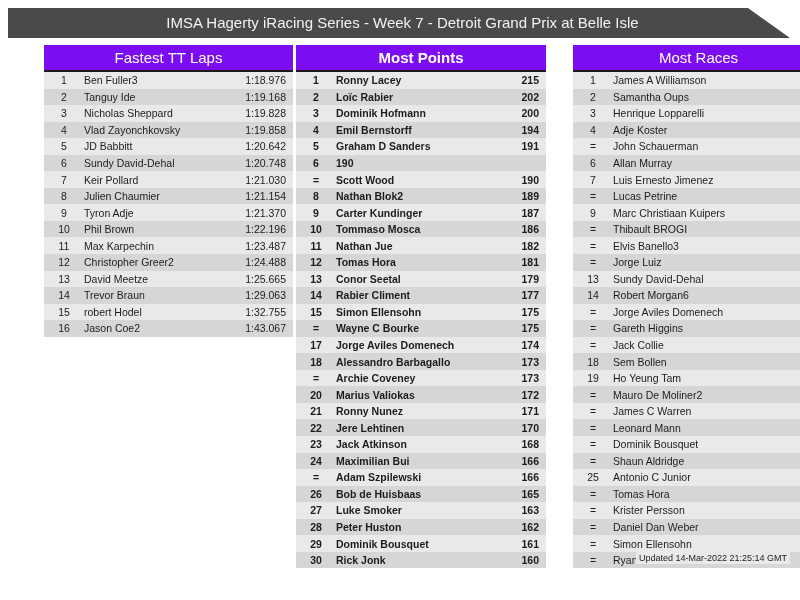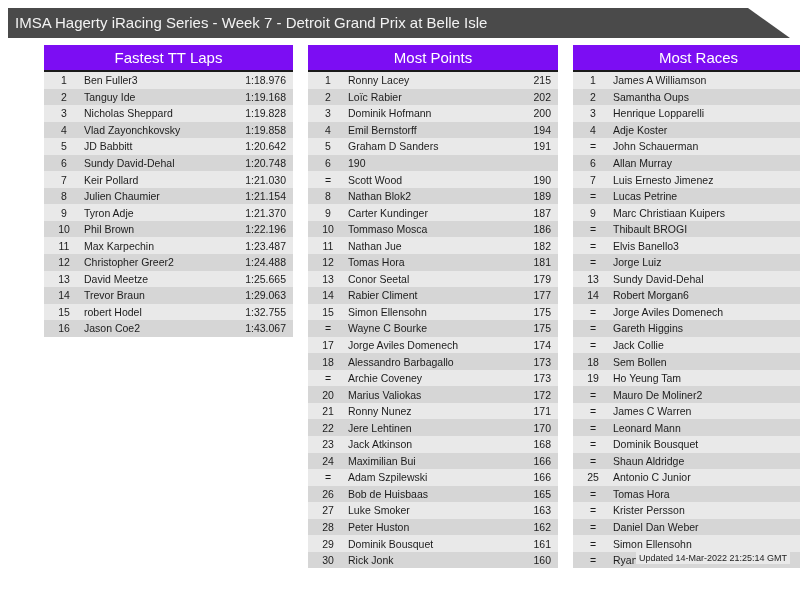--- a/index.html
+++ b/index.html
@@ -8,25 +8,25 @@
     background:#ffffff;
     font-family:"Liberation Sans", sans-serif;
     --titlebar_bg:#4A4A4A; --accent_purple:#7C0DF3;
     --row_light:#E9E9E9; --row_dark:#D6D6D6; --text_dark:#1C1C1C;
   }
   .title-bar{
     position:absolute;left:8px;top:8px;width:782px;height:30px;
     background:var(--titlebar_bg);
     clip-path:polygon(0 0, calc(100% - 42px) 0, 100% 100%, 0 100%);
     color:#F2F2F2;font-size:15px;line-height:30px;padding-left:7px;
-    box-sizing:border-box;white-space:nowrap;
+    box-sizing:border-box;white-space:nowrap;text-align:center;
   }
   .lb-table{position:absolute;top:45px;width:250px;margin-left:36px;}
   .t1{left:8px;width:249px;}
-  .t2{left:272px;}
+  .t2{left:260px;font-weight:bold;}
   .t3{left:537px;width:251px;}
   .thead{
     height:25px;line-height:25px;text-align:center;
     background:var(--accent_purple);color:#FFFFFF;font-size:15px;
     border-bottom:2px solid #1B1B1B;
   }
   .row{
     display:flex;align-items:center;height:16.55px;
     font-size:10.5px;color:var(--text_dark);
   }

